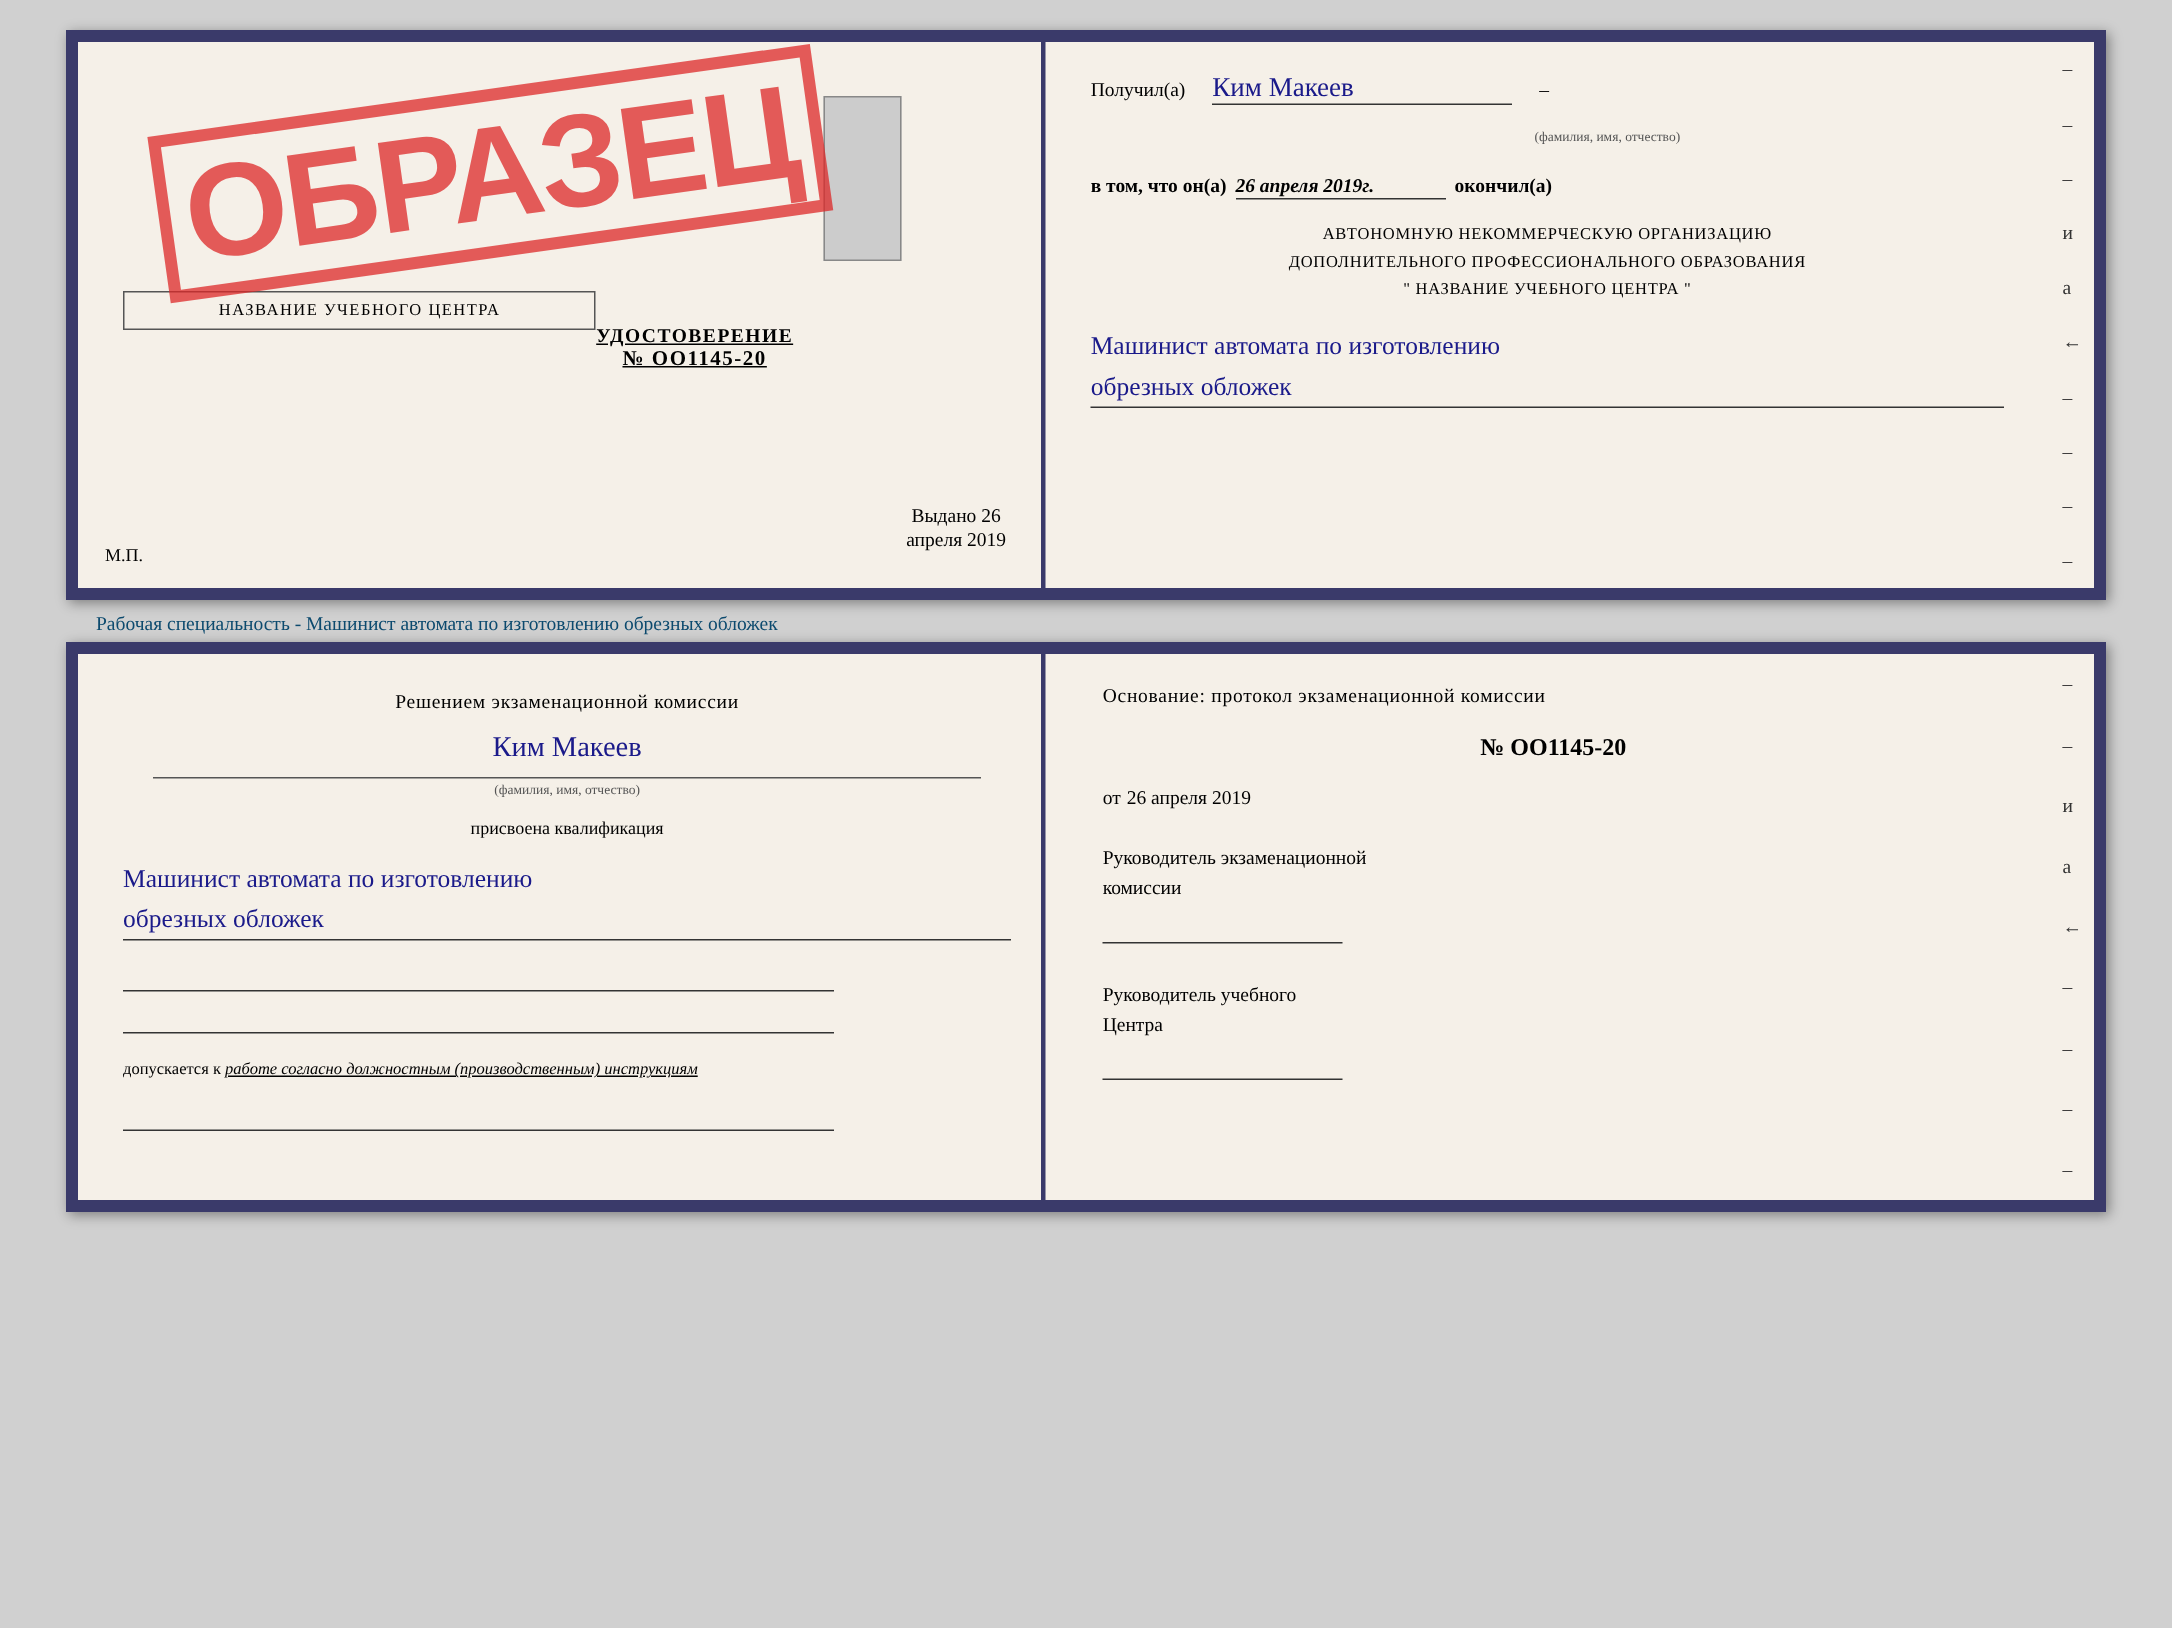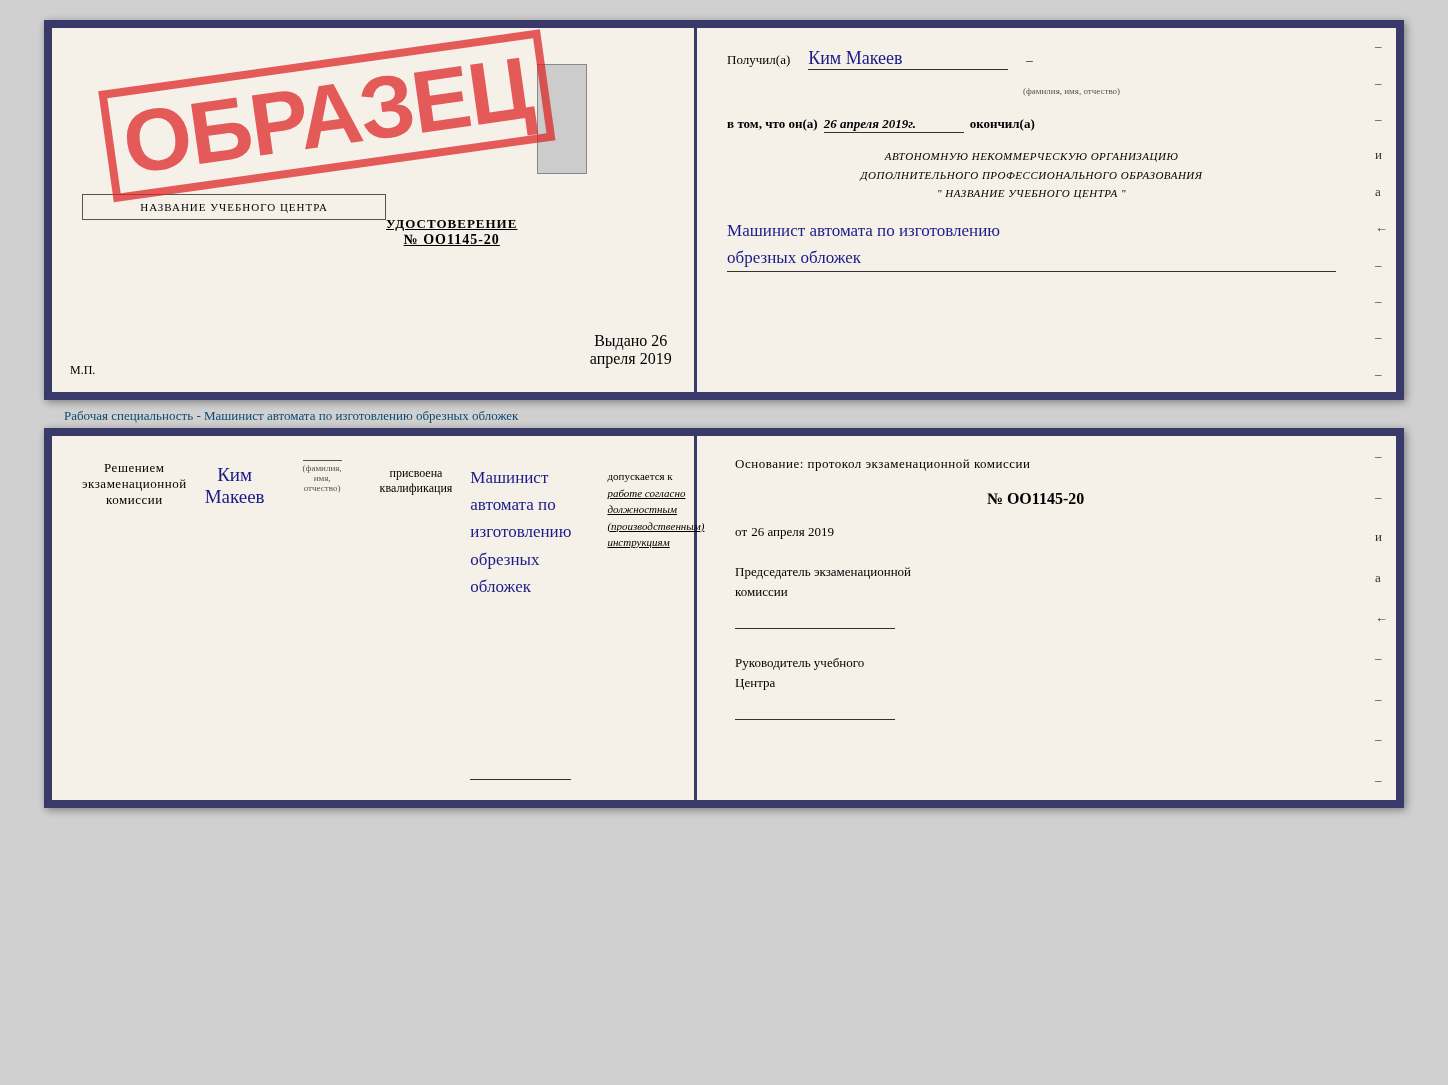--- a/index.html
+++ b/index.html
@@ -79,21 +79,21 @@
       width: 90px;
       height: 110px;
       background: #ccc;
       border: 1px solid #888;
       margin: 12px 0;
       align-self: flex-start;
       margin-left: 20px;
     }
 
     .cert-issue-date {
-      font-size: 16px;
+      font-size: 13px;
       text-align: center;
       margin-top: auto;
       padding-bottom: 4px;
     }
 
     .cert-mp {
       font-size: 12px;
       position: absolute;
       bottom: 14px;
       left: 18px;
@@ -161,21 +161,20 @@
       font-size: 13px;
     }
 
     .org-block {
       font-size: 11px;
       text-align: center;
       letter-spacing: 0.5px;
       line-height: 1.7;
       text-transform: uppercase;
       margin-top: 4px;
-      font-style: italic;
     }
 
     .profession-label {
       font-size: 12px;
       margin-top: 8px;
     }
 
     .profession-value {
       font-family: 'Segoe Script', 'Brush Script MT', cursive;
       font-size: 17px;
@@ -215,22 +214,22 @@
       position: relative;
       box-shadow: 2px 2px 8px rgba(0,0,0,0.4);
     }
 
     .cert2-left {
       width: 48%;
       border-right: 3px solid #3a3a6a;
       padding: 24px 20px 20px 30px;
       position: relative;
       display: flex;
-      flex-direction: row;
-      gap: 18px;
+      flex-direction: column;
+      gap: 8px;
     }
 
     .cert2-right {
       width: 52%;
       padding: 20px 60px 20px 38px;
       position: relative;
       display: flex;
       flex-direction: column;
       gap: 12px;
     }
@@ -451,21 +450,21 @@
 
       <div class="protocol-number">№ OO1145-20</div>
 
       <div class="protocol-date">
         <span>от</span>
         <span>26 апреля 2019</span>
       </div>
 
       <div class="chairman-block">
         <div class="chairman-label">
-          <span>Председатель экзаменационной</span>
+          <span>Руководитель экзаменационной</span>
           <br>
           <span>комиссии</span>
         </div>
         <div class="signature-line"></div>
       </div>
 
       <div class="rukov-block">
         <div class="rukov-label">
           <span>Руководитель учебного</span>
           <br>

